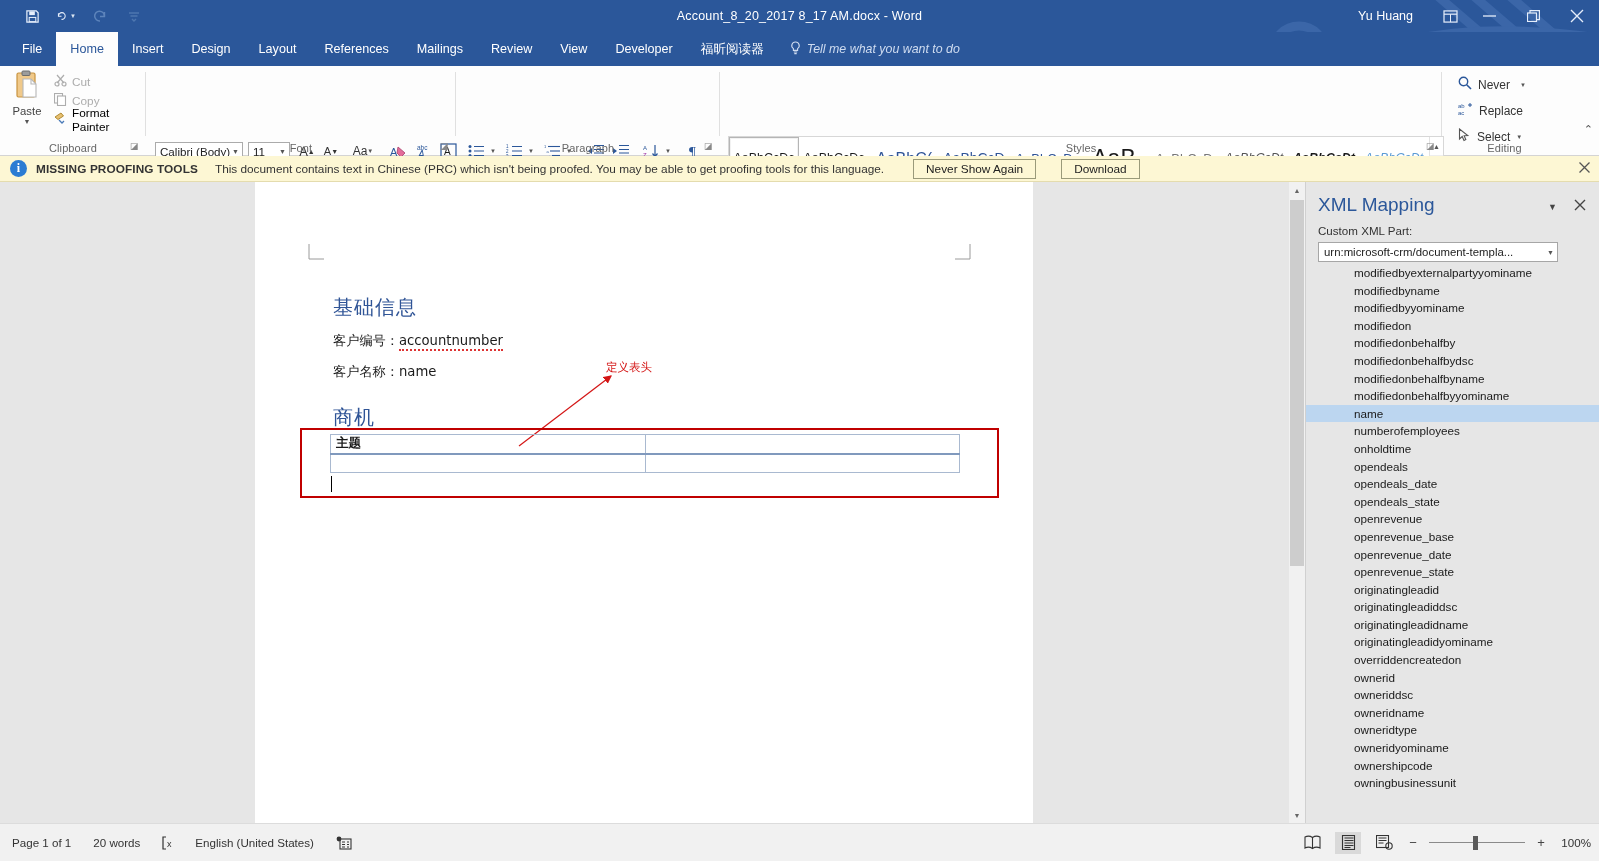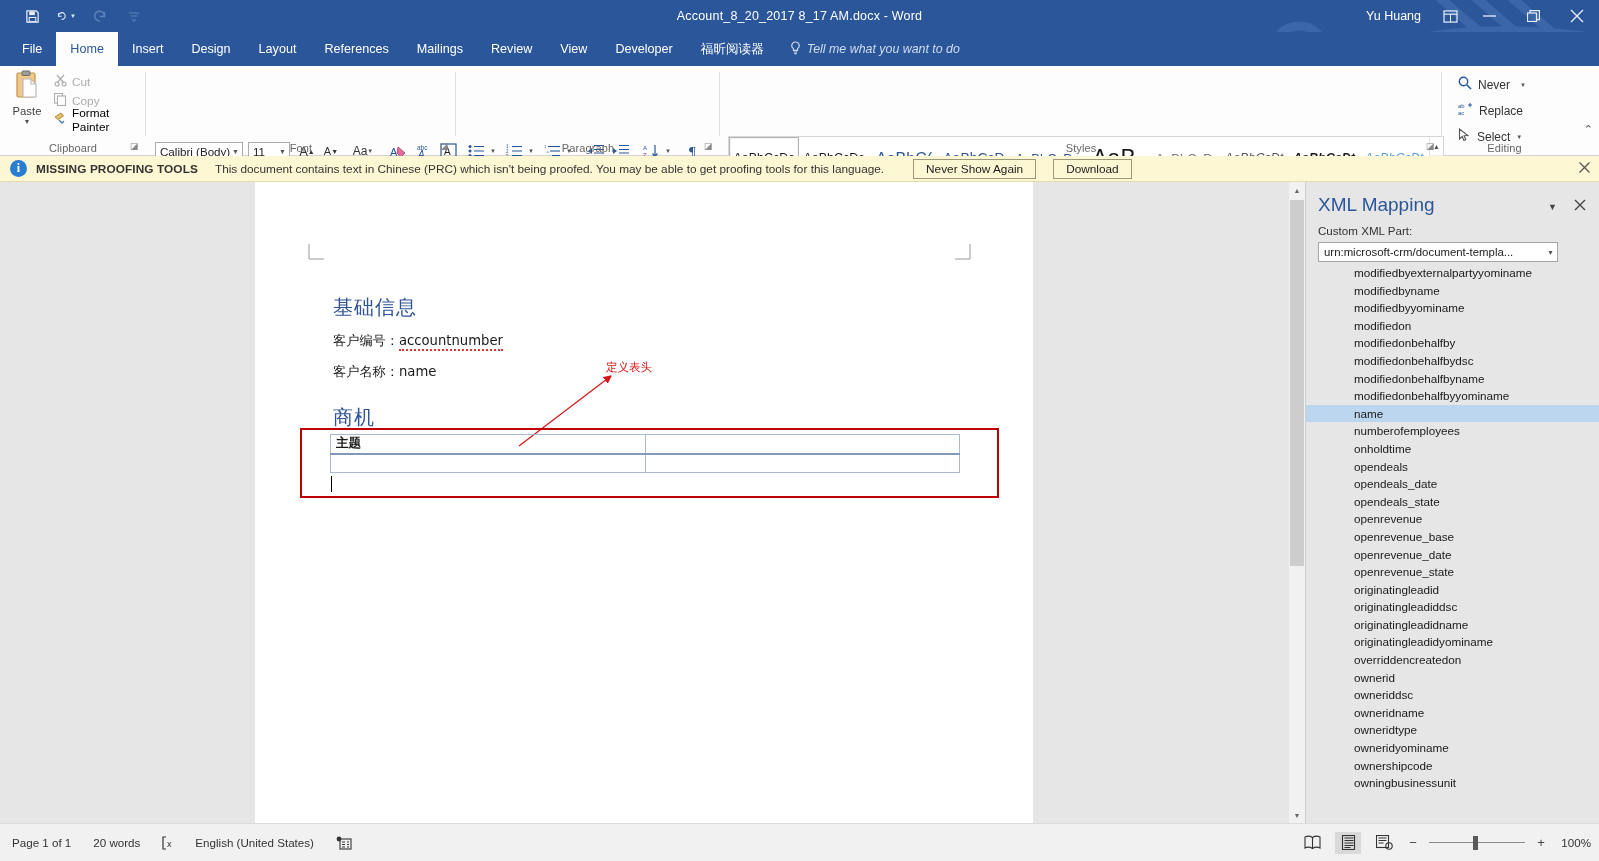--- a/index.html
+++ b/index.html
@@ -20,21 +20,21 @@
   .qat { position: absolute; left: 22px; top: 0; height: 32px; display: flex; align-items: center; gap: 14px; }
   .qat-btn { width: 20px; height: 20px; display: flex; align-items: center; justify-content: center;
      color: #dbe5f1; font-size: 13px; cursor: default; }
   .qat-btn svg { display: block; }
   .title-text {
     position: absolute; left: 0; right: 0; top: 0; height: 32px;
     display: flex; align-items: center; justify-content: center;
     font-size: 12.5px; color: #ffffff; letter-spacing: .2px;
   }
   .tb-right { position: absolute; right: 0; top: 0; height: 32px; display: flex; align-items: center; }
-  .user-name { font-size: 12.5px; color: #fff; margin-right: 12px; }
+  .user-name { font-size: 12.5px; color: #fff; margin-right: 20px; }
   .tb-icon { width: 44px; height: 32px; display: flex; align-items: center; justify-content: center; color: #e6eefb; }
   .ribbon-display { width: 34px; height: 32px; display: flex; align-items: center; justify-content: center; color: #e6eefb; }
 
   
   .swoosh { position: absolute; right: 0; top: 0; width: 330px; height: 66px; overflow: hidden; pointer-events: none; }
 
   
   .tabsrow {
     position: absolute; top: 32px; left: 0; width: 1599px; height: 34px;
     background: #2b579a;
@@ -630,21 +630,21 @@
     </div>
 
     <div class="collapse-ribbon">⌃</div>
   </div>
 
   <div class="msgbar">
     <div class="info-ico">i</div>
     <div class="msg-title">MISSING PROOFING TOOLS</div>
     <div class="msg-body">This document contains text in Chinese (PRC) which isn't being proofed. You may be able to get proofing tools for this language.</div>
     <div class="msg-btn" style="margin-left:20px">Never Show Again</div>
-    <div class="msg-btn" style="margin-left:8px;min-width:76px">Download</div>
+    <div class="msg-btn" style="margin-left:16px;min-width:76px">Download</div>
     <div class="msg-close">
       <svg width="11" height="11" viewBox="0 0 11 11">
           <path d="M0.5 0.5 L10.5 10.5 M10.5 0.5 L0.5 10.5" stroke="#555" stroke-width="1.3"></path>
         </svg>
     </div>
   </div>
 
   <div class="workspace">
     <div class="doc-scroll-left"></div>
     <div class="doc-right-gap"></div>

